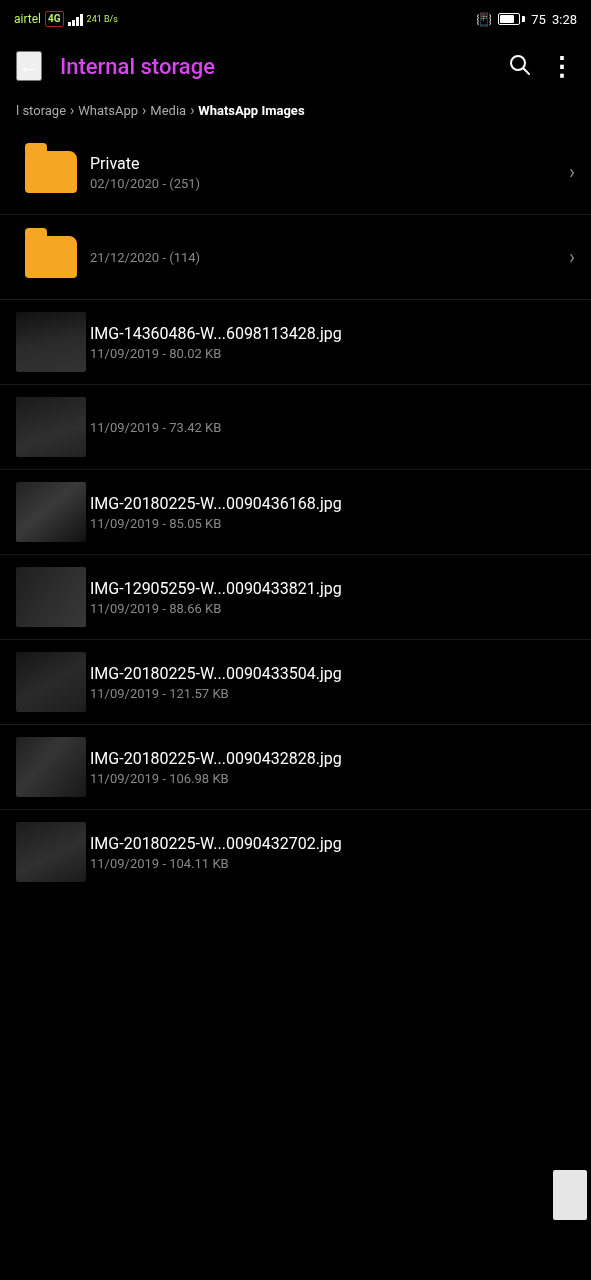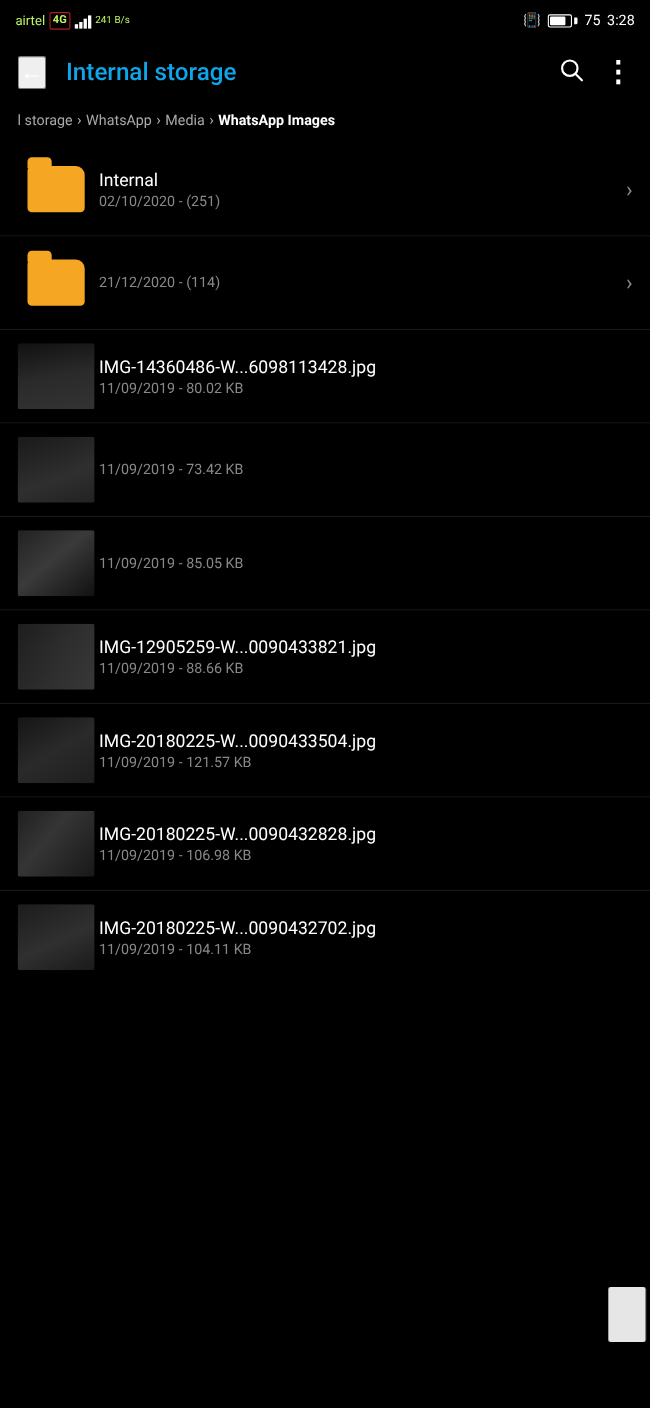--- a/index.html
+++ b/index.html
@@ -105,21 +105,21 @@
       font-size: 22px;
       cursor: pointer;
       margin-right: 18px;
       display: flex;
       align-items: center;
     }
     .app-bar .title {
       flex: 1;
       font-size: 22px;
       font-weight: 500;
-      color: #0ea5e9;
+      color: #d946ef;
     }
     .app-bar .actions {
       display: flex;
       gap: 18px;
       align-items: center;
     }
     .app-bar .action-icon {
       color: #fff;
       font-size: 22px;
       cursor: pointer;
@@ -292,21 +292,21 @@
   <span class="breadcrumb-item">Media</span>
   <span class="breadcrumb-sep">›</span>
   <span class="breadcrumb-item active">WhatsApp Images</span>
 </div>
 
 <div class="list-item">
   <div class="folder-icon">
     <div class="folder-shape"></div>
   </div>
   <div class="item-info">
-    <div class="item-name">Internal</div>
+    <div class="item-name">Private</div>
     <div class="item-meta">02/10/2020 - (251)</div>
   </div>
   <span class="chevron-right">›</span>
 </div>
 
 <div class="list-item">
   <div class="folder-icon">
     <div class="folder-shape"></div>
   </div>
   <div class="item-info">
@@ -332,20 +332,21 @@
   <div class="item-info">
     <div class="item-meta">11/09/2019 - 73.42 KB</div>
   </div>
 </div>
 
 <div class="list-item">
   <div class="img-thumb">
       <div class="img-thumb-inner thumb-3"></div>
     </div>
   <div class="item-info">
+    <div class="item-name">IMG-20180225-W...0090436168.jpg</div>
     <div class="item-meta">11/09/2019 - 85.05 KB</div>
   </div>
 </div>
 
 <div class="list-item">
   <div class="img-thumb">
       <div class="img-thumb-inner thumb-4"></div>
     </div>
   <div class="item-info">
     <div class="item-name">IMG-12905259-W...0090433821.jpg</div>

